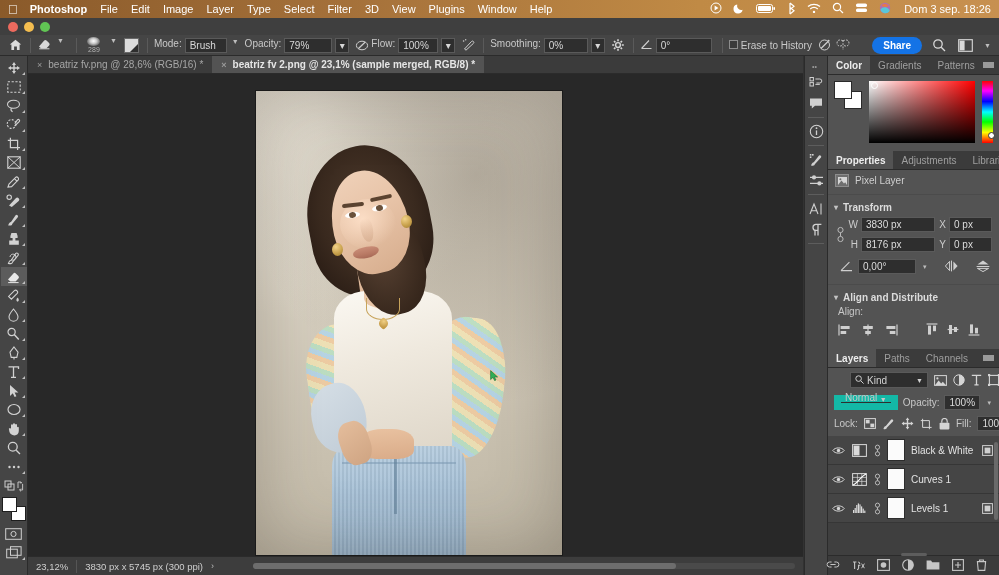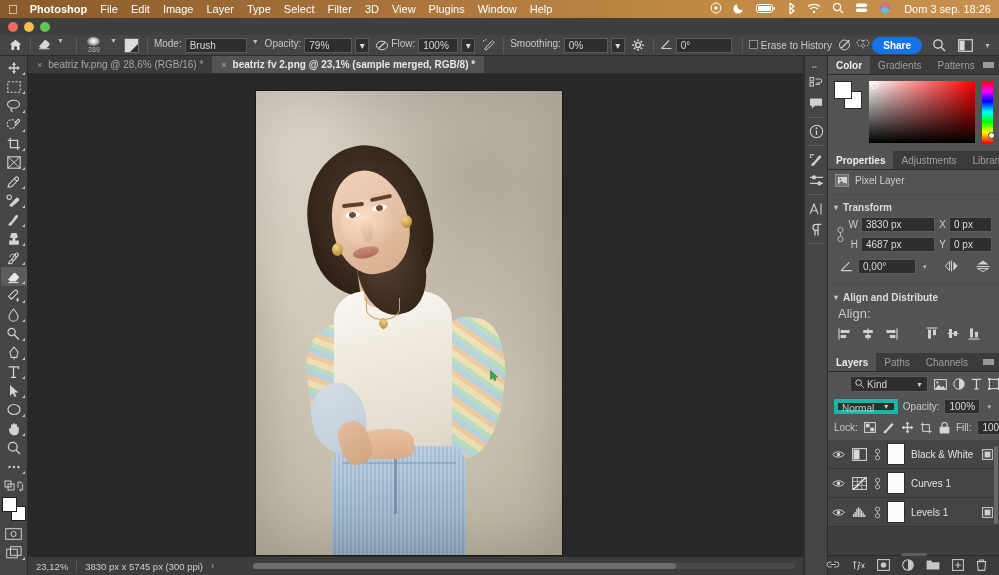--- a/index.html
+++ b/index.html
@@ -330,21 +330,21 @@
   .align-gap { width: 10px; }
 
   .layers-tools { display:flex; align-items:center; gap:6px; padding: 4px 22px; }
   .kindbox {
     flex: 0 0 78px; height:16px; background:#2e2e2e; border:1px solid #5a5a5a;
     display:flex; align-items:center; gap:3px; padding: 0 4px; font-size:10px; color:#d3d3d3;
   }
   .kindbox .kcaret { margin-left:auto; font-size:7px; }
   .ltool { width:13px; height:14px; display:flex; align-items:center; justify-content:center; color:#d5d5d5; }
   .blend-row { display:flex; align-items:center; gap:5px; padding: 3px 6px; }
-  .blendbox { flex:1; height:15px; background:#2e2e2e; border:4px solid #14b8a6; display:flex; align-items:flex-start; padding:0 4px; font-size:10px;}
+  .blendbox { flex:1; height:15px; background:#2e2e2e; border:7px solid #14b8a6; display:flex; align-items:flex-end; padding:0 4px; font-size:10px;}
   .blendbox .kcaret { margin-left:auto; font-size:7px; }
   .lock-row { display:flex; align-items:center; gap:6px; padding: 3px 6px 5px 6px; font-size:10px; }
 
   .layer {
     display:flex; align-items:center; gap:6px; height:29px; padding: 0 6px 0 4px;
     border-bottom: 1px solid #363636; background:#454545;
   }
   .eye-ic { width:13px; display:flex; align-items:center; justify-content:center; color:#d8d8d8; }
   .adj-ic { width:16px; height:14px; display:flex; align-items:center; justify-content:center; color:#dadada; }
   .chain-ic { width:8px; color:#c4c4c4; font-size:9px; display:flex; align-items:center; justify-content:center;}
@@ -466,21 +466,21 @@
         <span class="brushnum">289</span>
       </span>
       <span class="caret">▼</span>
     </div>
     <div class="ob-btn">
       <span class="swatchicon"></span>
     </div>
     <div class="ob-sep"></div>
     <div class="ob-item">
       <span class="ob-label">Mode:</span>
-      <span class="field" style="width:62px">Brush</span>
+      <span class="field" style="width:42px">Brush</span>
       <span class="caret">▼</span>
     </div>
     <div class="ob-item">
       <span class="ob-label">Opacity:</span>
       <span class="field" style="width:48px">79%</span>
       <span class="field" style="width:14px;justify-content:center">▾</span>
     </div>
     <div class="ob-btn">
       <svg width="14" height="13" viewBox="0 0 14 13">
           <ellipse cx="7" cy="6.5" rx="5.6" ry="4.3" fill="none" stroke="#cfcfcf" stroke-width="1"></ellipse>
@@ -898,21 +898,21 @@
               <circle cx="4.5" cy="13" r="2.6" fill="none" stroke="#b9b9b9" stroke-width="1"></circle>
               <path d="M4.5 6.6 V10.4" stroke="#b9b9b9" stroke-width="1"></path>
             </svg>
         </span>
         <span class="tf-lbl">W</span>
         <span class="ifield">3830 px</span>
         <span class="tf-lbl">X</span>
         <span class="ifield">0 px</span>
 
         <span class="tf-lbl">H</span>
-        <span class="ifield">4687 px</span>
+        <span class="ifield">8176 px</span>
         <span class="tf-lbl">Y</span>
         <span class="ifield">0 px</span>
       </div>
       <div class="rot-row">
         <span>
           <svg width="13" height="12" viewBox="0 0 13 12">
               <path d="M1 10.6 H12 M1 10.6 L9.4 2.2" fill="none" stroke="#cfcfcf" stroke-width="1.1"></path>
             </svg>
         </span>
         <span class="ifield rot-field">0,00°</span>
@@ -930,21 +930,21 @@
               <path d="M0.6 7.5 H13.4" stroke="#cfcfcf" stroke-width="1"></path>
               <path d="M1.4 9.4 L12.6 9.4 L7 12.6 Z" fill="none" stroke="#cfcfcf" stroke-width="1"></path>
             </svg>
         </span>
       </div>
       <div class="divline"></div>
       <div class="sect-head">
         <span class="chev">▾</span>
         <span>Align and Distribute</span>
       </div>
-      <div style="padding: 1px 7px 2px 10px; font-size:13px;">Align:</div>
+      <div style="padding: 1px 7px 2px 10px; font-size:10px;">Align:</div>
       <div class="align-row">
         <span>
           <svg width="14" height="12" viewBox="0 0 14 12">
               <path d="M1 0.6 V11.4" stroke="#cfcfcf" stroke-width="1.2"></path>
               <rect x="2.6" y="2" width="9" height="3" fill="#cfcfcf"></rect>
               <rect x="2.6" y="7" width="5.6" height="3" fill="#cfcfcf"></rect>
             </svg>
         </span>
         <span>
           <svg width="14" height="12" viewBox="0 0 14 12">

